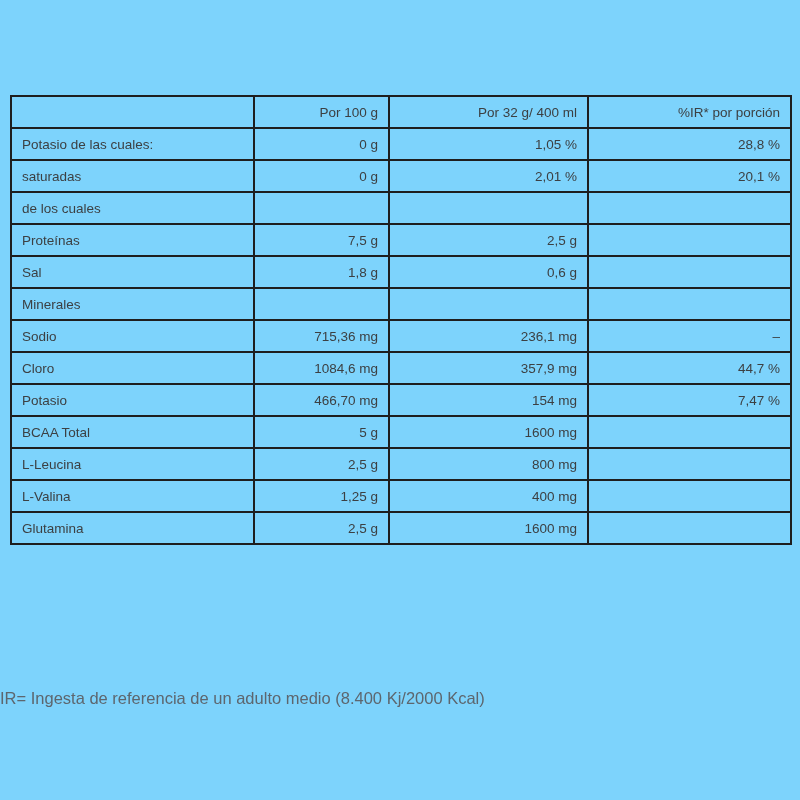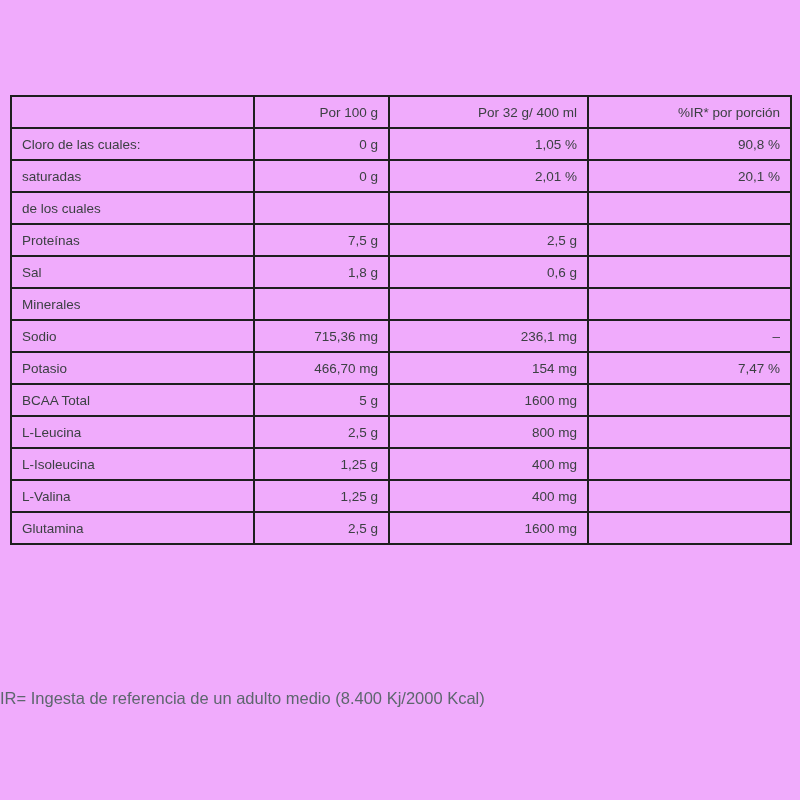--- a/index.html
+++ b/index.html
@@ -4,21 +4,21 @@
 <style>
   html, body {
     margin: 0;
     padding: 0;
     background: #ffffff;
   }
   .page {
     position: relative;
     width: 800px;
     height: 800px;
-    background: #f0abfc;
+    background: #7dd3fc;
     font-family: "Liberation Sans", sans-serif;
   }
   table.nutrition-table {
     position: absolute;
     left: 10px;
     top: 95px;
     width: 780px;
     border-collapse: collapse;
     table-layout: fixed;
   }
@@ -66,24 +66,24 @@
     <thead>
       <tr>
         <th class="label-cell"></th>
         <th class="value-cell">Por 100 g</th>
         <th class="value-cell">Por 32 g/ 400 ml</th>
         <th class="value-cell">%IR* por porción</th>
       </tr>
     </thead>
     <tbody id="table-body">
         <tr>
-          <td class="label-cell">Cloro de las cuales:</td>
+          <td class="label-cell">Potasio de las cuales:</td>
           <td class="value-cell">0 g</td>
           <td class="value-cell">1,05 %</td>
-          <td class="value-cell">90,8 %</td>
+          <td class="value-cell">28,8 %</td>
         </tr>
         <tr>
           <td class="label-cell">saturadas</td>
           <td class="value-cell">0 g</td>
           <td class="value-cell">2,01 %</td>
           <td class="value-cell">20,1 %</td>
         </tr>
         <tr>
           <td class="label-cell">de los cuales</td>
           <td class="value-cell"></td>
@@ -108,41 +108,41 @@
           <td class="value-cell"></td>
           <td class="value-cell"></td>
         </tr>
         <tr>
           <td class="label-cell">Sodio</td>
           <td class="value-cell">715,36 mg</td>
           <td class="value-cell">236,1 mg</td>
           <td class="value-cell">–</td>
         </tr>
         <tr>
+          <td class="label-cell">Cloro</td>
+          <td class="value-cell">1084,6 mg</td>
+          <td class="value-cell">357,9 mg</td>
+          <td class="value-cell">44,7 %</td>
+        </tr>
+        <tr>
           <td class="label-cell">Potasio</td>
           <td class="value-cell">466,70 mg</td>
           <td class="value-cell">154 mg</td>
           <td class="value-cell">7,47 %</td>
         </tr>
         <tr>
           <td class="label-cell">BCAA Total</td>
           <td class="value-cell">5 g</td>
           <td class="value-cell">1600 mg</td>
           <td class="value-cell"></td>
         </tr>
         <tr>
           <td class="label-cell">L-Leucina</td>
           <td class="value-cell">2,5 g</td>
           <td class="value-cell">800 mg</td>
-          <td class="value-cell"></td>
-        </tr>
-        <tr>
-          <td class="label-cell">L-Isoleucina</td>
-          <td class="value-cell">1,25 g</td>
-          <td class="value-cell">400 mg</td>
           <td class="value-cell"></td>
         </tr>
         <tr>
           <td class="label-cell">L-Valina</td>
           <td class="value-cell">1,25 g</td>
           <td class="value-cell">400 mg</td>
           <td class="value-cell"></td>
         </tr>
         <tr>
           <td class="label-cell">Glutamina</td>

